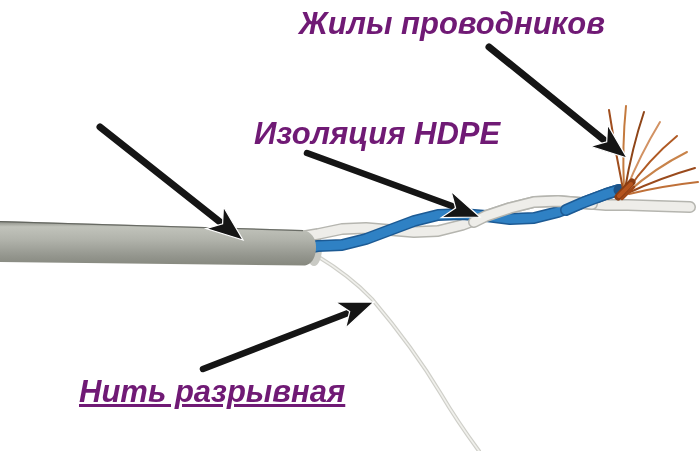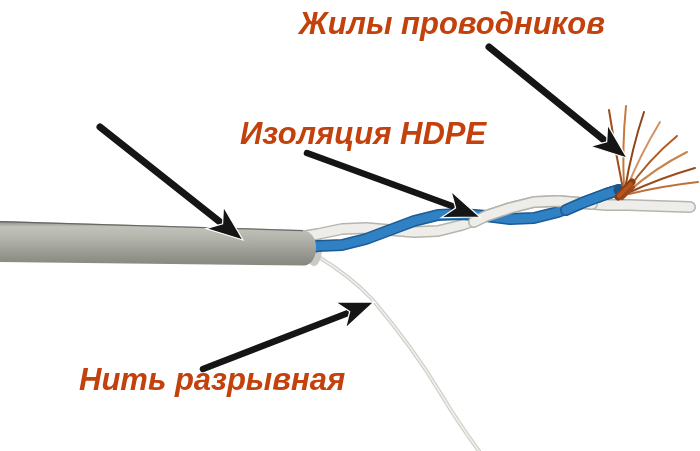--- a/index.html
+++ b/index.html
@@ -5,28 +5,28 @@
   html,body{margin:0;padding:0;background:#ffffff;width:700px;height:451px;overflow:hidden;}
   .stage{position:relative;width:700px;height:451px;background:#ffffff;font-family:"Liberation Sans",sans-serif;}
   .stage svg{position:absolute;left:0;top:0;}
   .lbl{
     position:absolute;
     font-family:"Liberation Sans",sans-serif;
     font-weight:bold;
     font-style:italic;
     font-size:31px;
     line-height:1;
-    color:#c2410c;
+    color:#701a75;
     white-space:nowrap;
     letter-spacing:0px;
   }
   .lbl-conductors{left:299px;top:8px;}
   .lbl-sheath{left:11px;top:84px;}
-  .lbl-insulation{left:240px;top:118px;}
-  .lbl-ripcord{left:79px;top:364px;}
+  .lbl-insulation{left:254px;top:118px;}
+  .lbl-ripcord{left:79px;top:376px;text-decoration:underline;}
 </style>
 </head>
 <body>
 
 <div class="stage">
 
   <svg width="700" height="451" viewBox="0 0 700 451">
     <defs>
       <linearGradient id="sheathGrad" x1="0" y1="219" x2="0" y2="268" gradientUnits="userSpaceOnUse">
         <stop offset="0" stop-color="#696b64"></stop>

